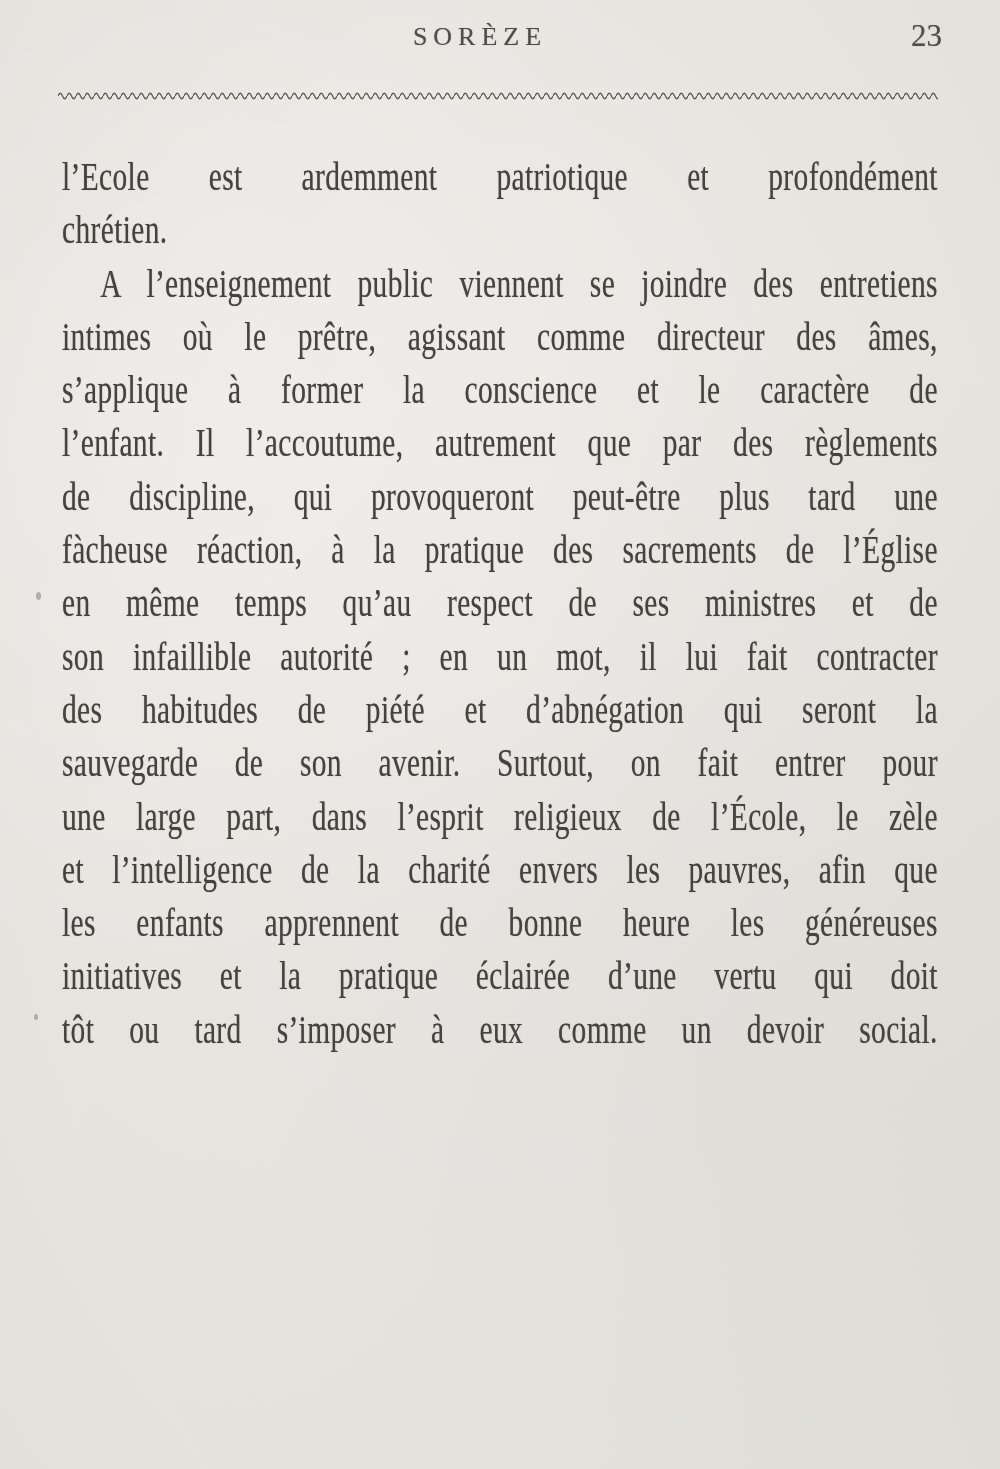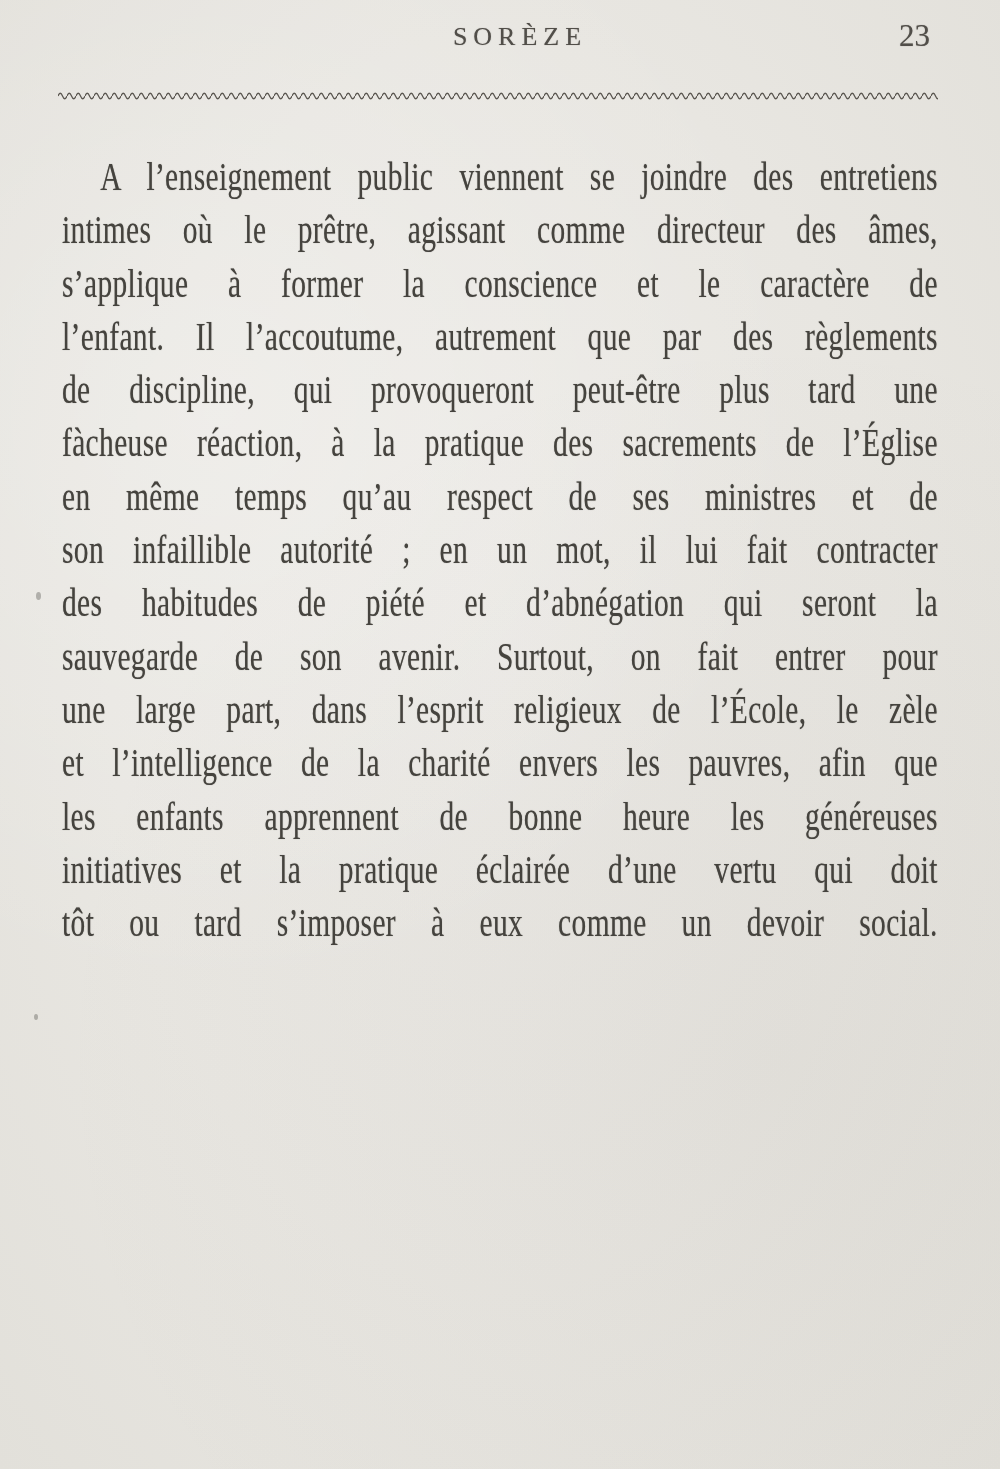--- a/index.html
+++ b/index.html
@@ -24,27 +24,26 @@
   .running-title {
     position: absolute;
     top: 22px;
     left: 0;
     width: 960px;
     text-align: center;
     font-size: 26px;
     letter-spacing: 6px;
     color: #514e49;
     text-shadow: 0 0 1px rgba(80,76,70,0.5);
-    padding-left: 40px;
   }
 
   .page-number {
     position: absolute;
     top: 18px;
-    right: 70px;
+    right: 58px;
     font-size: 31px;
     color: #514e49;
     text-shadow: 0 0 1px rgba(80,76,70,0.5);
   }
 
   .wavy-separator {
     position: absolute;
     top: 86px;
     left: 58px;
     width: 880px;
@@ -104,20 +103,24 @@
       </defs>
       <rect x="0" y="0" width="880" height="16" fill="url(#wv)"></rect>
     </svg>
   </div>
 
   <div class="speck s1"></div>
   <div class="speck s2"></div>
 
   <div class="text-block">
 
+    <div>
+      <div class="line">l’Ecole est ardemment patriotique et profondément</div>
+      <div class="line nojust">chrétien.</div>
+    </div>
 
 
 
     <div>
       <div class="line indent">A l’enseignement public viennent se joindre des entretiens</div>
       <div class="line">intimes où le prêtre, agissant comme directeur des âmes,</div>
       <div class="line">s’applique à former la conscience et le caractère de</div>
       <div class="line">l’enfant. Il l’accoutume, autrement que par des règlements</div>
       <div class="line">de discipline, qui provoqueront peut-être plus tard une</div>
       <div class="line">fàcheuse réaction, à la pratique des sacrements de l’Église</div>

